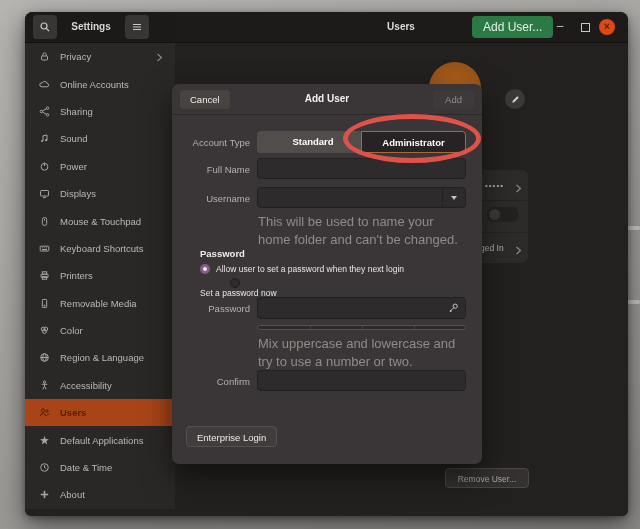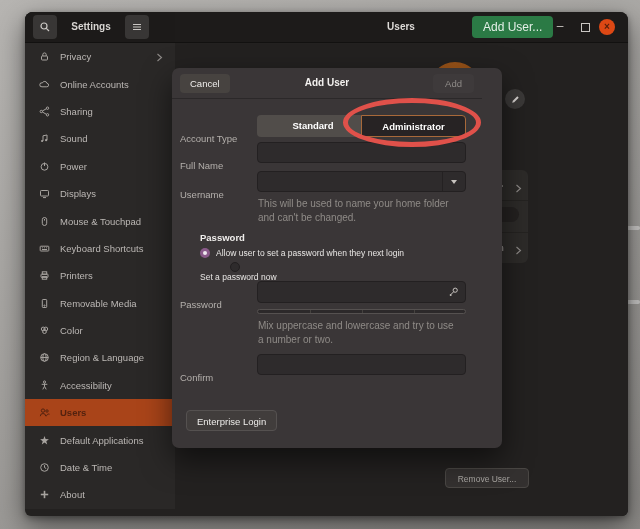--- a/index.html
+++ b/index.html
@@ -44,37 +44,37 @@
   .rows-panel{position:absolute;left:150px;top:127px;width:203px;height:93px;background:#2d2b29;border-radius:0 6px 6px 0;}
   .rp-div{position:absolute;left:0;width:203px;height:1px;background:#252321;}
   .rp-dots{position:absolute;left:160px;top:11px;font-size:8px;letter-spacing:1px;color:#b5b2ae;}
   .rp-chev{position:absolute;left:190px;}
   .toggle{position:absolute;left:162px;top:37px;width:32px;height:15px;border-radius:8px;background:#242120;}
   .toggle-knob{position:absolute;left:2px;top:2px;width:11px;height:11px;border-radius:50%;background:#3c3938;}
   .rp-text{position:absolute;left:155px;top:73px;font-size:8.5px;color:#b5b2ae;}
   .remove-user-btn{position:absolute;left:270px;top:425px;width:84px;height:20px;line-height:20px;text-align:center;background:#343130;border:1px solid #4a4744;border-radius:4px;font-size:8.5px;color:#aaa7a3;box-sizing:border-box;}
   
   .dialog{
-    position:absolute;left:147px;top:56px;width:310px;height:380px;background:#3a3637;
-    border-radius:7px;box-shadow:0 12px 30px rgba(0,0,0,.55);padding-left:20px;
+    position:absolute;left:147px;top:72px;width:310px;height:380px;background:#3a3637;
+    border-radius:7px;box-shadow:0 12px 30px rgba(0,0,0,.55);
   }
   .dlg-header{position:absolute;left:0;top:0;width:310px;height:30px;border-bottom:1px solid #2b2829;}
   .dlg-title{position:absolute;left:80px;top:0;width:150px;height:30px;line-height:30px;text-align:center;font-size:10px;font-weight:bold;color:#f3f1ef;}
   .btn{box-sizing:border-box;border-radius:4px;font-size:9.5px;display:inline-block;}
   .cancel-btn{position:absolute;left:8px;top:6px;height:19px;line-height:19px;padding:0 10px;background:#474340;color:#efedeb;}
   .add-btn{position:absolute;right:8px;top:6px;height:19px;line-height:19px;padding:0 12px;background:#3e3a3b;color:#8f8b88;}
-  .flabel{position:absolute;left:8px;width:70px;font-size:9.5px;color:#b4b0ac;margin-top:12px;}
+  .flabel{position:absolute;left:8px;width:70px;text-align:right;font-size:9.5px;color:#b4b0ac;}
   .field{position:absolute;left:85px;width:209px;background:#2e2b2c;border:1px solid #232021;border-radius:4px;box-sizing:border-box;}
   .seg{position:absolute;top:47px;height:22px;box-sizing:border-box;font-size:9.5px;font-weight:bold;color:#ffffff;text-align:center;line-height:22px;}
   .seg-standard{left:85px;width:112px;background:#514d4a;border-radius:4px 0 0 4px;}
   .seg-admin{left:189px;width:105px;background:#272324;border:1px solid #a8693a;border-radius:0 4px 4px 0;}
   .annotation{position:absolute;left:171px;top:30px;width:138px;height:49px;border:5px solid #e0514a;border-radius:50%;box-sizing:border-box;z-index:12;}
   .caret-zone{position:absolute;right:0;top:0;width:22px;height:19px;border-left:1px solid #242122;display:flex;align-items:center;justify-content:center;}
   .caret{width:0;height:0;border-left:3.5px solid transparent;border-right:3.5px solid transparent;border-top:4.5px solid #c7c3bf;}
-  .help{position:absolute;left:86px;width:202px;font-size:10px;line-height:1.4;color:#8f8b87;}
+  .help{position:absolute;left:86px;width:202px;font-size:13px;line-height:1.4;color:#8f8b87;}
   .sec-header{position:absolute;left:28px;font-size:9.5px;font-weight:bold;color:#f0eeec;}
   .radio-row{position:absolute;left:28px;display:flex;align-items:center;}
   .radio{width:10px;height:10px;border-radius:50%;box-sizing:border-box;margin-right:6px;flex:none;position:relative;}
   .radio.checked{background:#8a5a8a;}
   .radio.checked .dot{position:absolute;left:3px;top:3px;width:4px;height:4px;border-radius:50%;background:#efe9ef;}
   .radio.unchecked{background:#2e2b2c;border:1px solid #221f20;}
   .radio-label{font-size:8.5px;color:#e9e7e5;}
   .strength{position:absolute;left:85px;top:241px;width:209px;height:5px;border:1px solid #555150;border-radius:3px;background:#2c292a;box-sizing:border-box;}
   .strength i{position:absolute;top:0;width:1px;height:3px;background:#45423f;}
   .ent-btn{position:absolute;left:14px;top:342px;height:21px;line-height:21px;padding:0 10px;background:#413d3c;border:1px solid #555150;color:#edebe9;}

